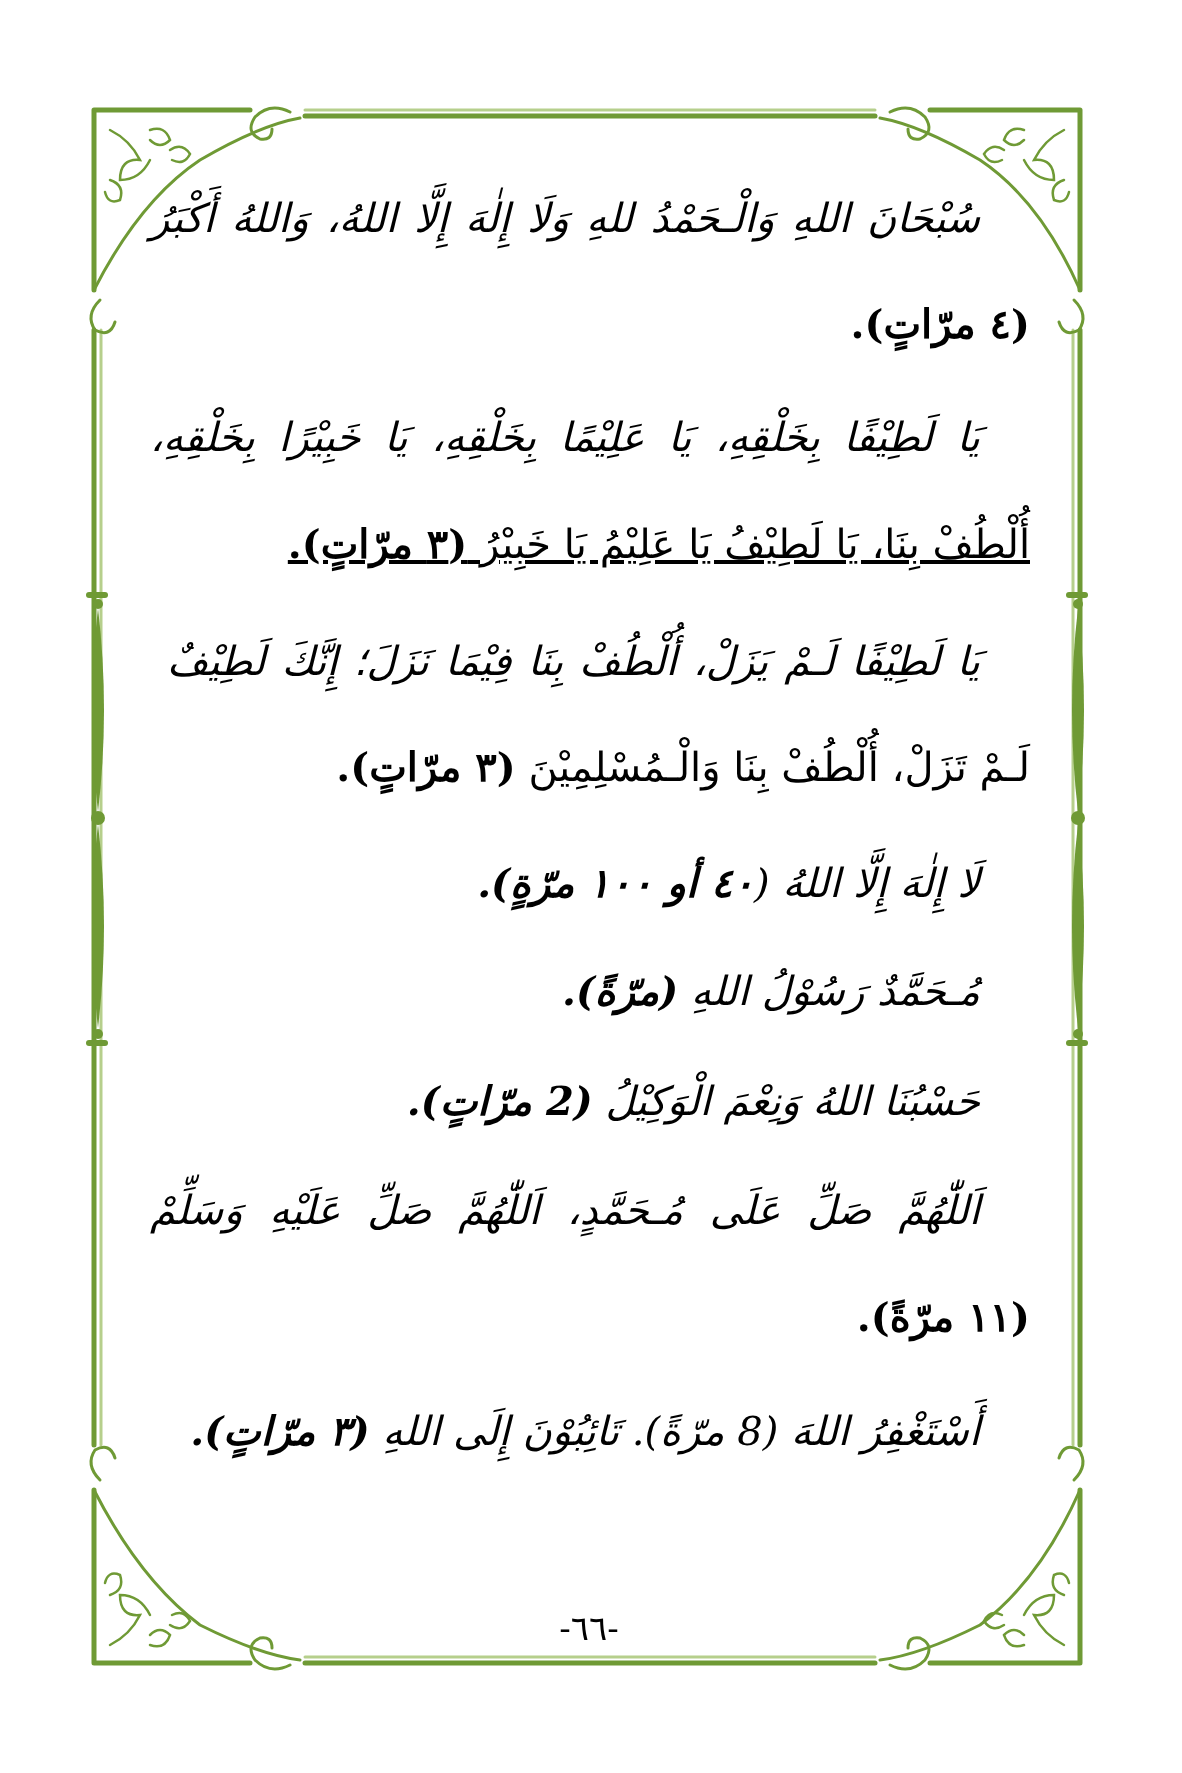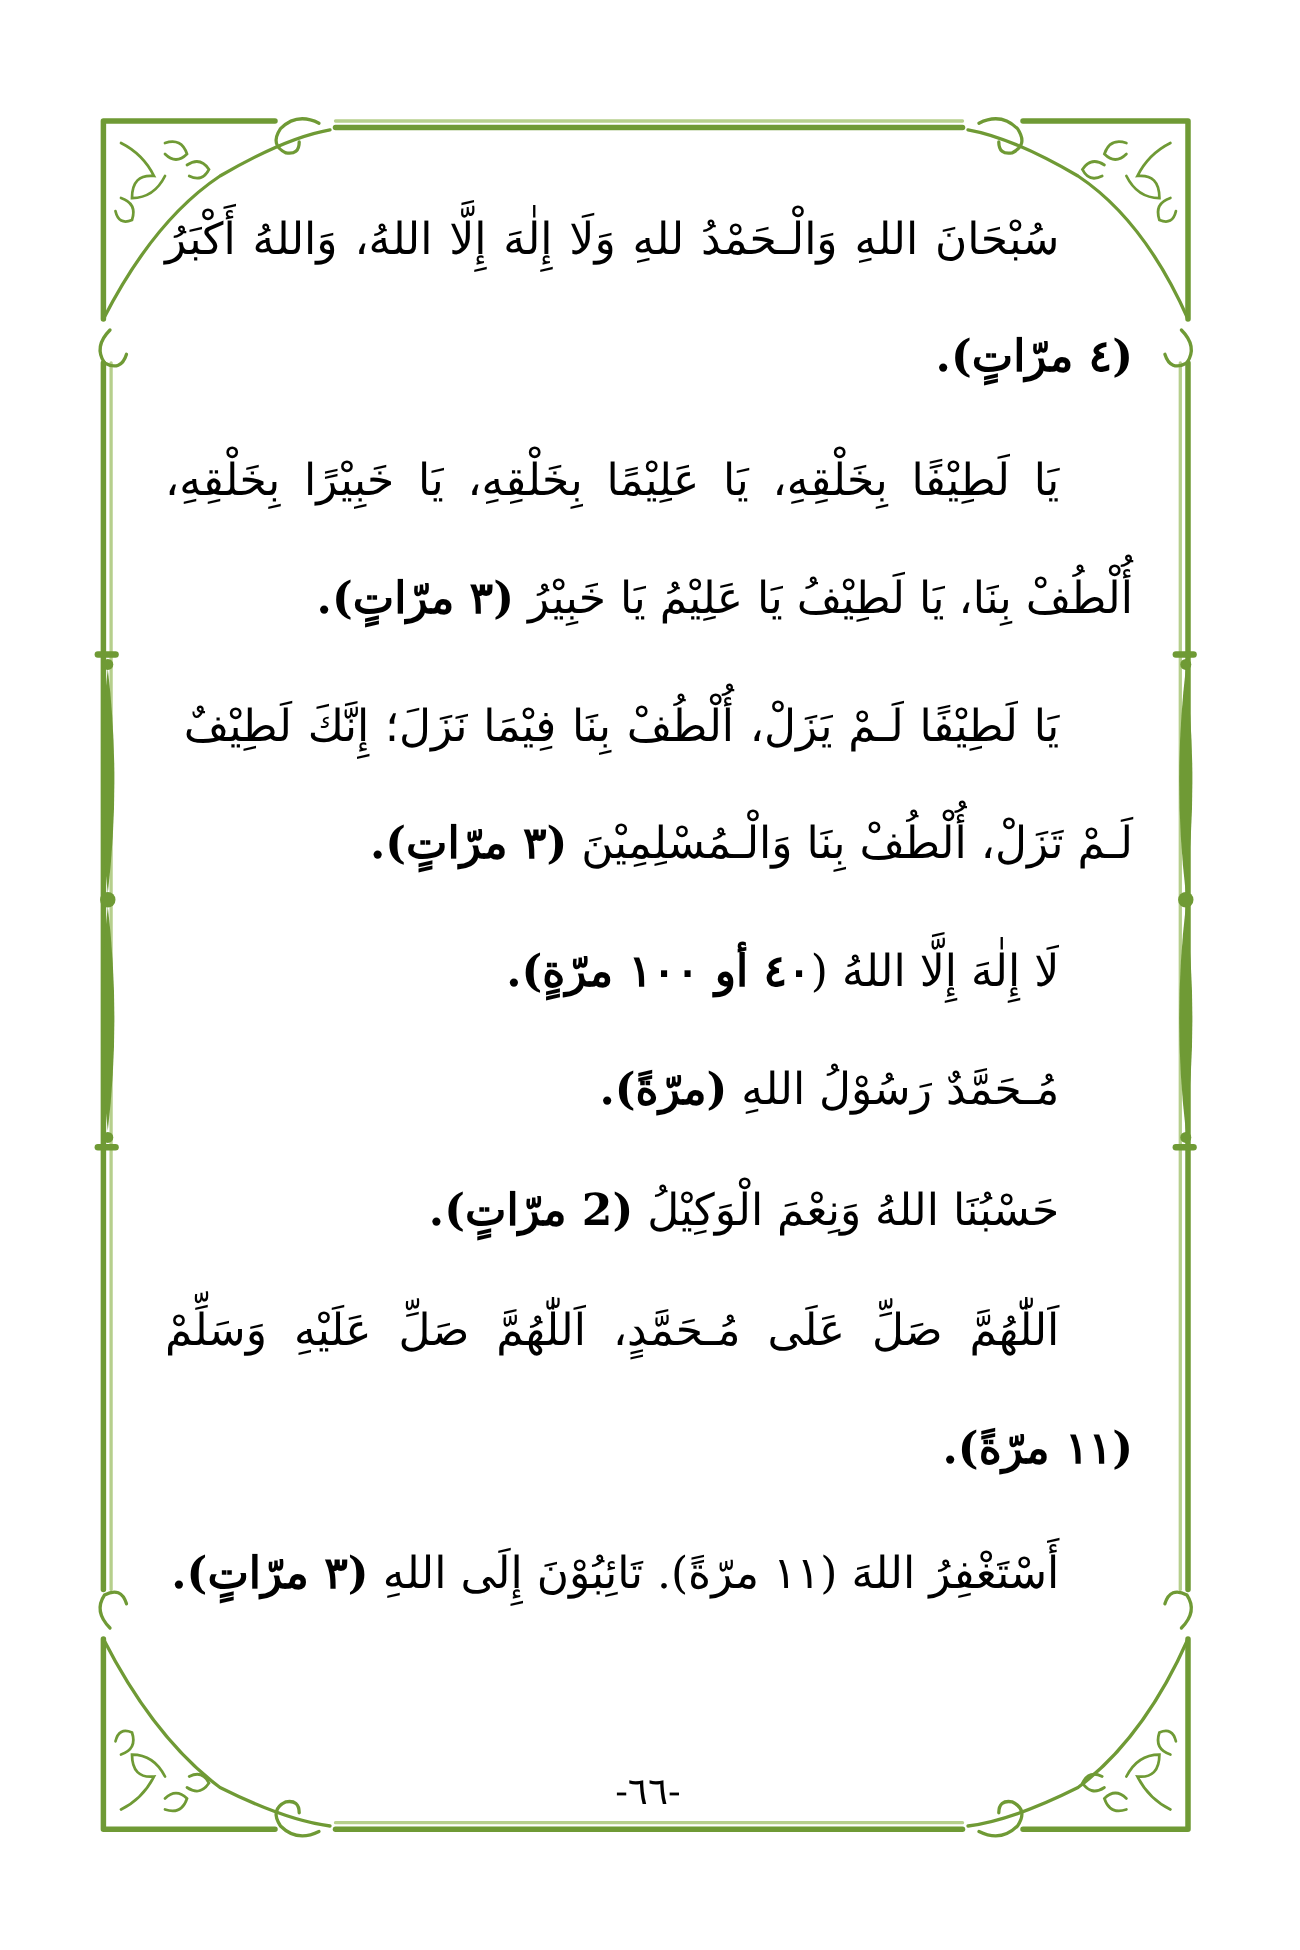--- a/index.html
+++ b/index.html
@@ -7,21 +7,21 @@
   .page { position: absolute; left: 0; top: 0; width: 1182px; height: 1773px; background: #ffffff; }
   .frame-svg { position: absolute; left: 0; top: 0; width: 1182px; height: 1773px; }
   .text-block {
     position: absolute; left: 150px; width: 880px; top: 0;
     direction: rtl; font-family: "DejaVu Serif", serif; color: #000;
   }
   .line {
     position: absolute; right: 0; white-space: nowrap;
     font-size: 40px; line-height: 60px; height: 60px;
   }
-  .line.indent { right: 67px; }
+  .line.indent { right: 50px; font-style: italic; }
   .line.justify { left: 0; text-align: justify; text-align-last: justify; }
   .count { font-weight: bold; }
   .page-number {
     position: absolute; top: 1608px; left: 0; width: 1178px; text-align: center;
     font-family: "DejaVu Serif", serif; font-size: 34px; color: #000; direction: rtl;
   }
 </style>
 </head>
 <body>
 
@@ -102,21 +102,21 @@
   <div class="text-block">
     <div class="line indent justify" style="top:188px; left:0;">
       <span>سُبْحَانَ اللهِ وَالْـحَمْدُ للهِ وَلَا إِلٰهَ إِلَّا اللهُ، وَاللهُ أَكْبَرُ</span><span class="count"></span>
     </div>
     <div class="line" style="top:294px;">
       <span></span><span class="count">(٤ مرّاتٍ).</span>
     </div>
     <div class="line indent justify" style="top:407px; left:0;">
       <span>يَا لَطِيْفًا بِخَلْقِهِ، يَا عَلِيْمًا بِخَلْقِهِ، يَا خَبِيْرًا بِخَلْقِهِ،</span><span class="count"></span>
     </div>
-    <div class="line" style="top:514px;">
+    <div class="line" style="top:514px;text-decoration:underline;">
       <span>أُلْطُفْ بِنَا، يَا لَطِيْفُ يَا عَلِيْمُ يَا خَبِيْرُ </span><span class="count">(٣ مرّاتٍ).</span>
     </div>
     <div class="line indent justify" style="top:631px; left:0;margin-left:17px;">
       <span>يَا لَطِيْفًا لَـمْ يَزَلْ، أُلْطُفْ بِنَا فِيْمَا نَزَلَ؛ إِنَّكَ لَطِيْفٌ</span><span class="count"></span>
     </div>
     <div class="line" style="top:737px;text-align:center;">
       <span>لَـمْ تَزَلْ، أُلْطُفْ بِنَا وَالْـمُسْلِمِيْنَ </span><span class="count">(٣ مرّاتٍ).</span>
     </div>
     <div class="line indent" style="top:853px;">
       <span>لَا إِلٰهَ إِلَّا اللهُ (</span><span class="count">٤٠ أو ١٠٠ مرّةٍ).</span>
@@ -127,18 +127,18 @@
     <div class="line indent" style="top:1071px;">
       <span>حَسْبُنَا اللهُ وَنِعْمَ الْوَكِيْلُ </span><span class="count">(2 مرّاتٍ).</span>
     </div>
     <div class="line indent justify" style="top:1180px; left:0;">
       <span>اَللّٰهُمَّ صَلِّ عَلَى مُـحَمَّدٍ، اَللّٰهُمَّ صَلِّ عَلَيْهِ وَسَلِّمْ</span><span class="count"></span>
     </div>
     <div class="line" style="top:1287px;margin-left:18px;">
       <span></span><span class="count">(١١ مرّةً).</span>
     </div>
     <div class="line indent" style="top:1401px;">
-      <span>أَسْتَغْفِرُ اللهَ (١١ مرّةً). تَائِبُوْنَ إِلَى اللهِ </span><span class="count">(٣ مرّاتٍ).</span>
+      <span>أَسْتَغْفِرُ اللهَ (8 مرّةً). تَائِبُوْنَ إِلَى اللهِ </span><span class="count">(٣ مرّاتٍ).</span>
     </div>
   </div>
 
   <div class="page-number">-٦٦-</div>
 </div>
 
 </body></html>

